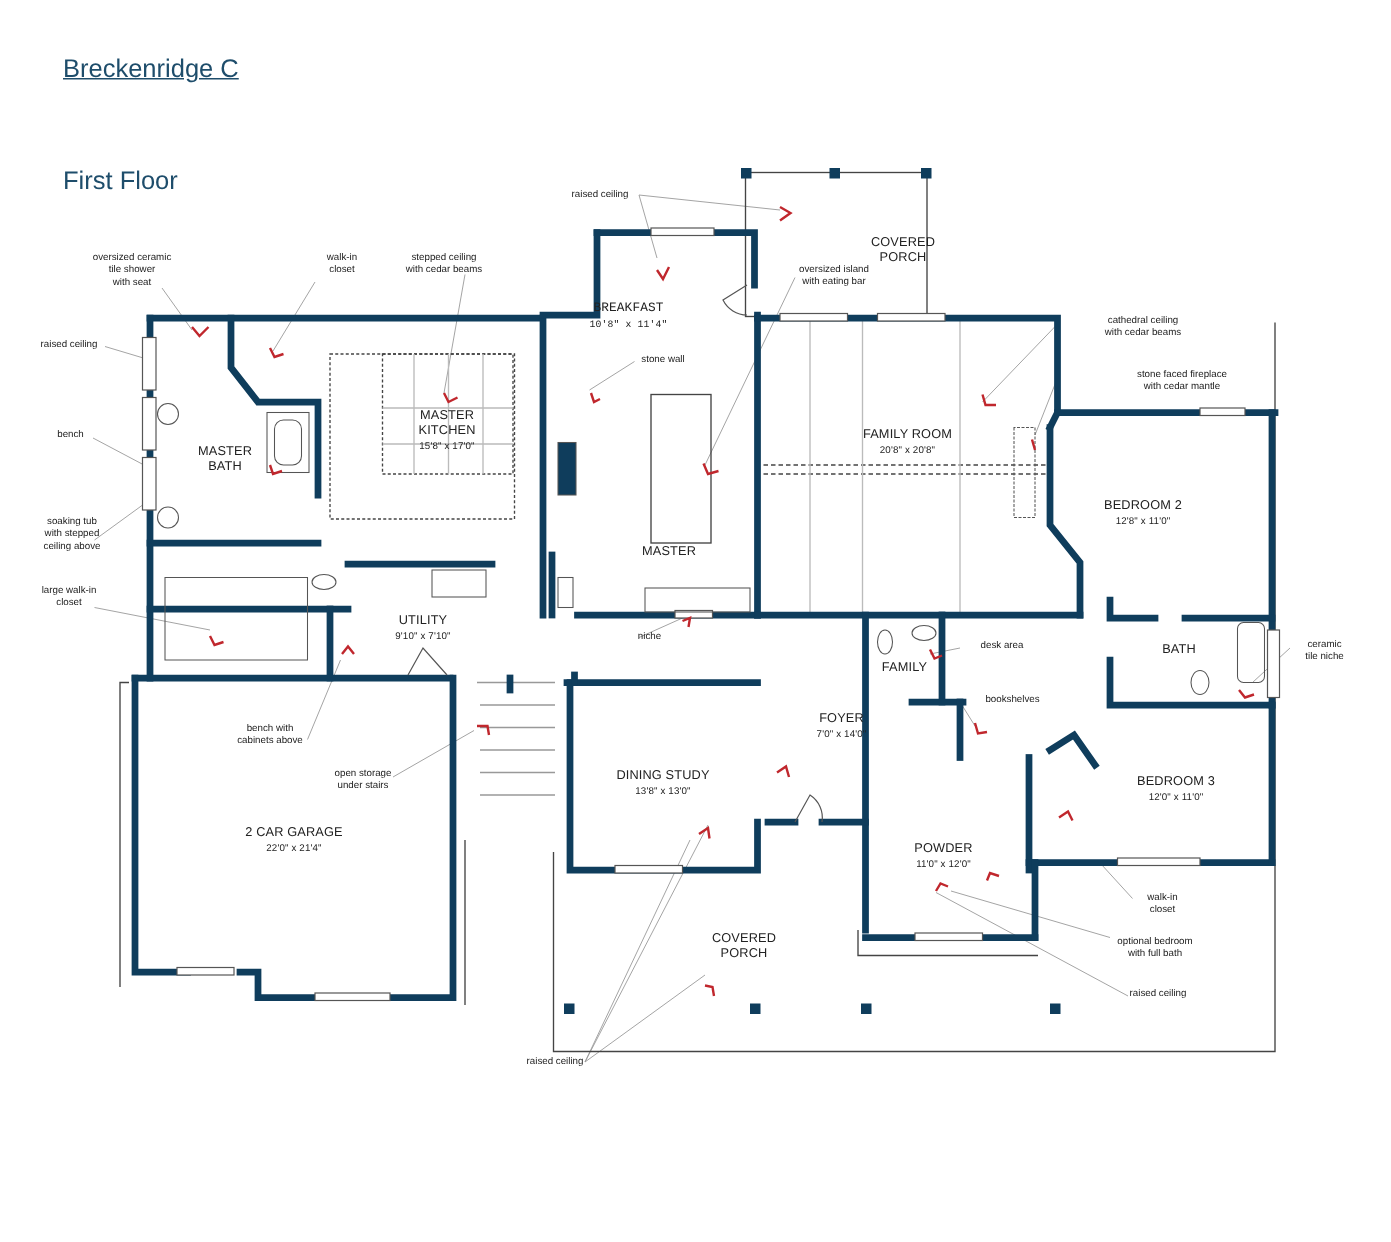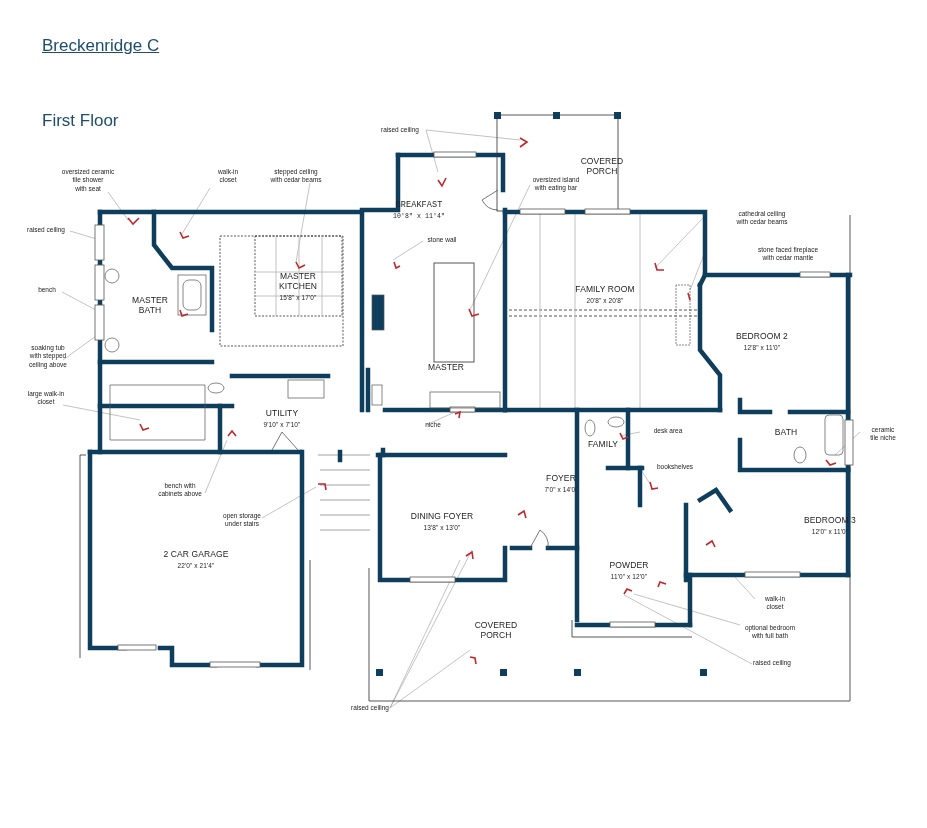--- a/index.html
+++ b/index.html
@@ -238,24 +238,24 @@
   <span>FAMILY</span>
 </div>
 <div class="room" style="left:786px; top:428px;">
   <span>BATH</span>
 </div>
 <div class="room" style="left:541px; top:474px;margin-left:20px;">
   <span>FOYER</span>
   <span class="dim">7'0" x 14'0"</span>
 </div>
 <div class="room" style="left:442px; top:512px;">
-  <span>DINING FOYER</span>
+  <span>DINING STUDY</span>
   <span class="dim">13'8" x 13'0"</span>
 </div>
-<div class="room" style="left:784px; top:516px;margin-left:46px;">
+<div class="room" style="left:784px; top:516px;">
   <span>BEDROOM 3</span>
   <span class="dim">12'0" x 11'0"</span>
 </div>
 <div class="room" style="left:629px; top:561px;">
   <span>POWDER</span>
   <span class="dim">11'0" x 12'0"</span>
 </div>
 <div class="room" style="left:196px; top:550px;">
   <span>2 CAR GARAGE</span>
   <span class="dim">22'0" x 21'4"</span>

